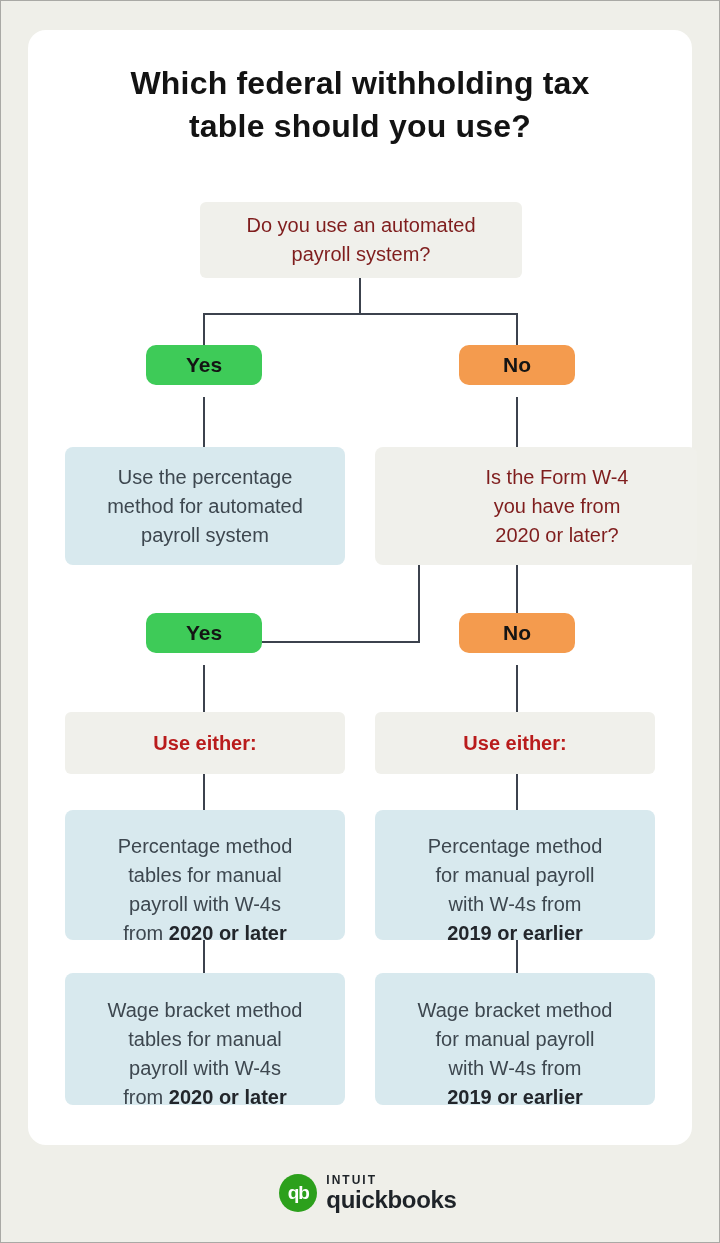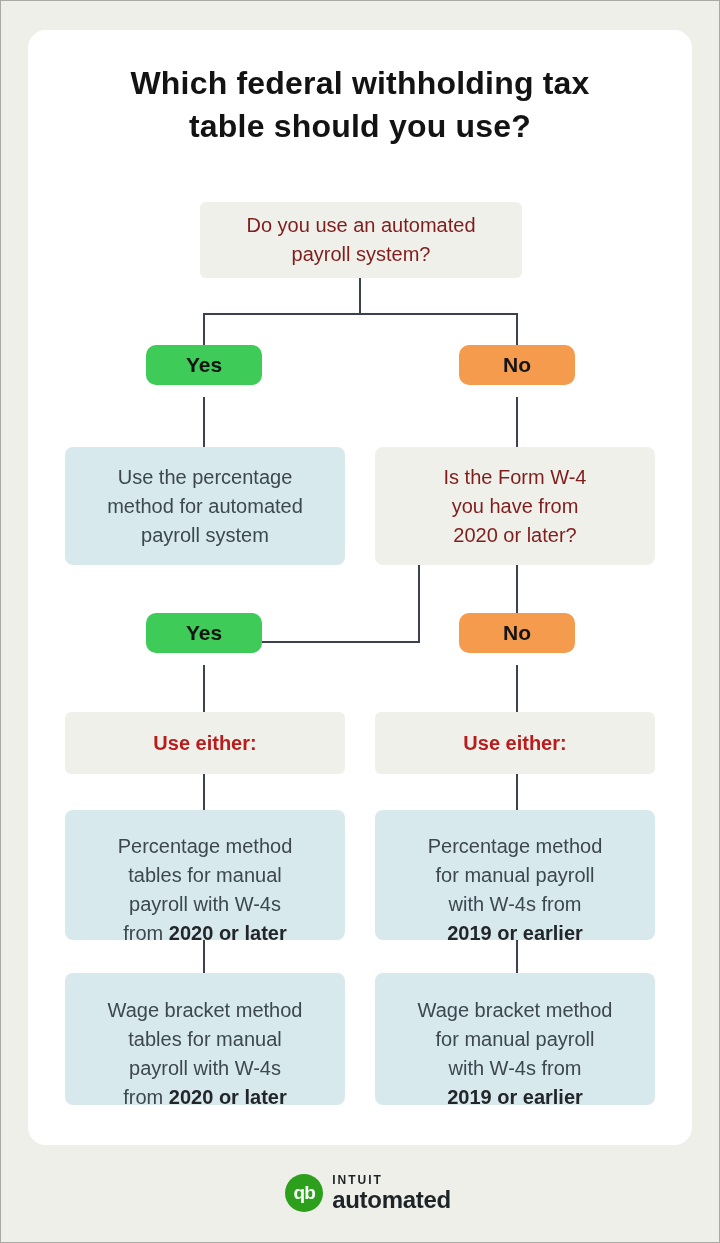--- a/index.html
+++ b/index.html
@@ -70,21 +70,21 @@
 
   <div class="decision yes" style="left:146px;top:345px;">Yes</div>
   <div class="decision no" style="left:459px;top:345px;">No</div>
 
   <div class="line" style="left:203px;top:397px;width:2px;height:50px;"></div>
   <div class="line" style="left:516px;top:397px;width:2px;height:50px;"></div>
 
   <div class="node info" style="left:65px;top:447px;width:280px;height:118px;">Use the percentage
 method for automated
 payroll system</div>
-  <div class="node neutral" style="left:375px;top:447px;width:280px;height:118px;">Is the Form W-4
+  <div class="node neutral" style="left:375px;top:447px;width:280px;height:118px;padding-left:42px;">Is the Form W-4
 you have from
 2020 or later?</div>
 
   <div class="line" style="left:418px;top:565px;width:2px;height:78px;"></div>
   <div class="line" style="left:262px;top:641px;width:158px;height:2px;"></div>
   <div class="line" style="left:516px;top:565px;width:2px;height:48px;"></div>
 
   <div class="decision yes" style="left:146px;top:613px;">Yes</div>
   <div class="decision no" style="left:459px;top:613px;">No</div>
 
@@ -125,16 +125,16 @@
 with W-4s from
 </span><b>2019 or earlier</b></span>
   </div>
 
   <div class="footer">
     <div class="qb-circle">
       <span>qb</span>
     </div>
     <div class="wordmark">
       <span class="intuit">INTUIT</span>
-      <span class="quickbooks">automated</span>
+      <span class="quickbooks">quickbooks</span>
     </div>
   </div>
 </div>
 
 </body></html>

